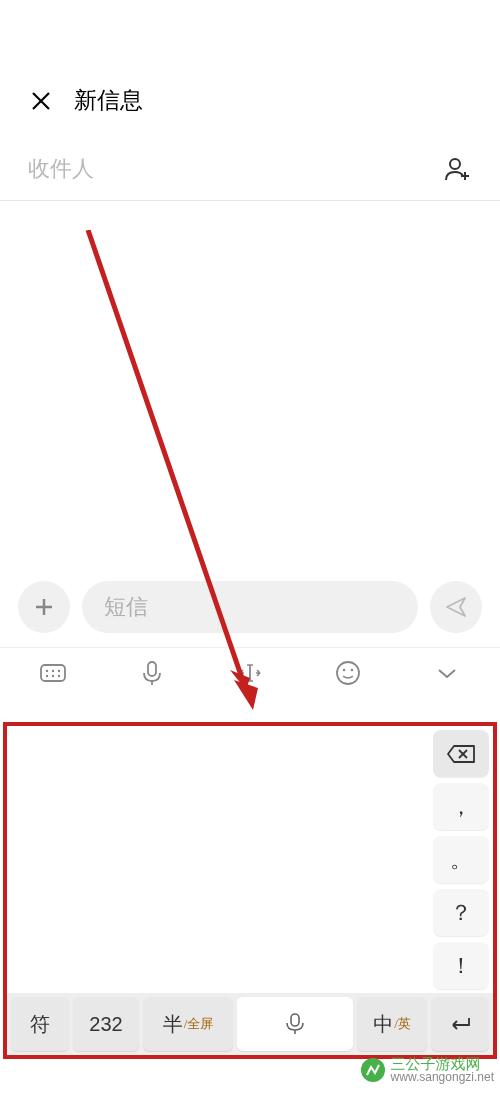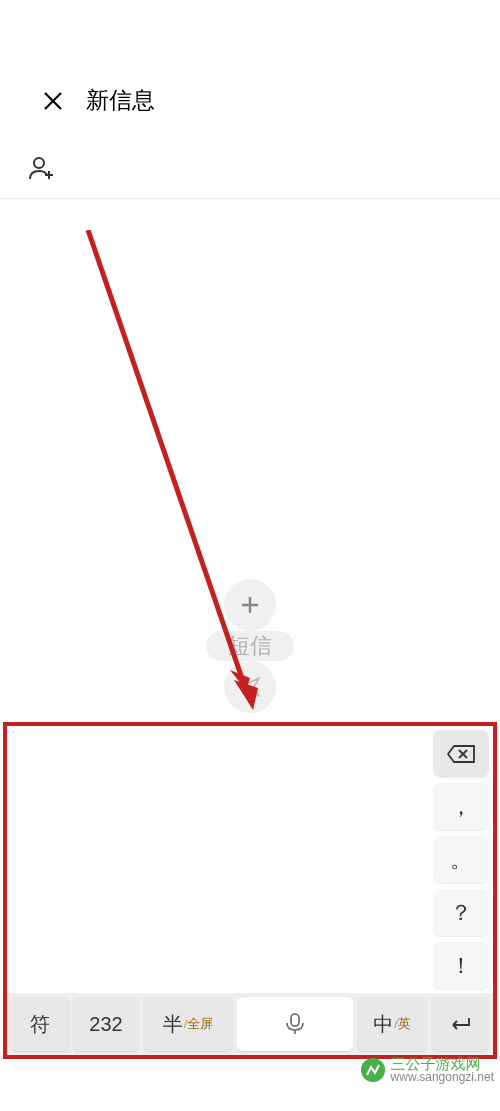--- a/index.html
+++ b/index.html
@@ -7,21 +7,21 @@
       width: 500px;
       height: 1111px;
       background: #ffffff;
       font-family: -apple-system, sans-serif;
       position: relative;
       overflow: hidden;
     }
     .header {
       display: flex;
       align-items: center;
-      padding: 85px 28px 20px 40px;
+      padding: 85px 28px 20px 28px;
     }
     .close-btn {
       width: 26px;
       height: 26px;
       display: flex;
       align-items: center;
       justify-content: center;
       margin-right: 20px;
     }
     .header-title {
@@ -45,22 +45,21 @@
       height: 28px;
       color: #333;
     }
     .content-area {
       height: 370px;
     }
     .compose-row {
       display: flex;
       align-items: center;
       padding: 10px 18px 14px 18px;
-      gap: 0;
-      flex-direction: column;
+      gap: 12px;
     }
     .plus-btn {
       width: 52px;
       height: 52px;
       border-radius: 50%;
       background: #f0f0f0;
       display: flex;
       align-items: center;
       justify-content: center;
     }
@@ -213,20 +212,21 @@
   <div class="close-btn">
     <svg width="22" height="22" viewBox="0 0 22 22">
       <line x1="3" y1="3" x2="19" y2="19" stroke="#000" stroke-width="2.2"></line>
       <line x1="19" y1="3" x2="3" y2="19" stroke="#000" stroke-width="2.2"></line>
     </svg>
   </div>
   <div class="header-title">新信息</div>
 </div>
 
 <div class="recipient-row">
+  <div class="recipient-placeholder">收件人</div>
   <div class="add-contact">
     <svg width="28" height="28" viewBox="0 0 28 28">
       <circle cx="11" cy="9" r="5" fill="none" stroke="#333" stroke-width="2"></circle>
       <path d="M 2 25 Q 2 17 11 17 Q 17 17 19 21" fill="none" stroke="#333" stroke-width="2"></path>
       <line x1="21" y1="17" x2="21" y2="25" stroke="#333" stroke-width="2"></line>
       <line x1="17" y1="21" x2="25" y2="21" stroke="#333" stroke-width="2"></line>
     </svg>
   </div>
 </div>
 

